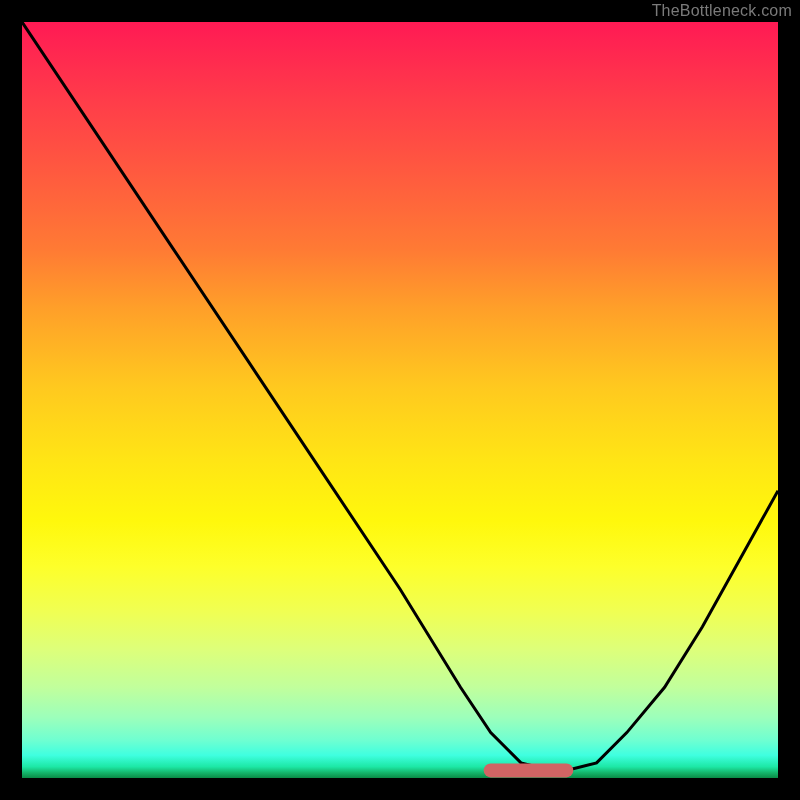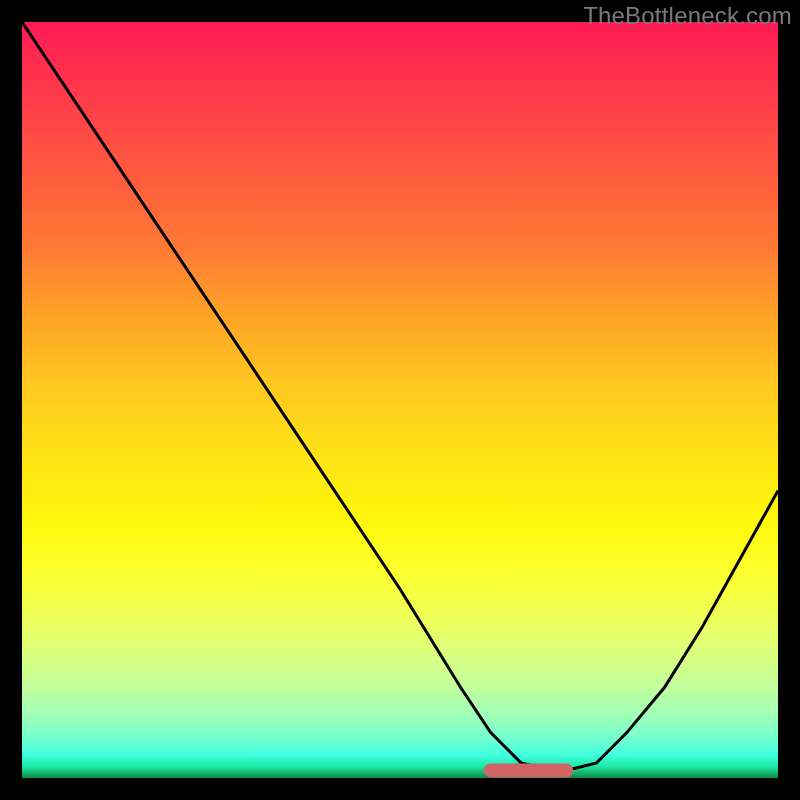--- a/index.html
+++ b/index.html
@@ -50,21 +50,21 @@
     left: 0;
     top: 0;
     width: 756px;
     height: 756px;
   }
   .watermark {
     position: absolute;
     top: 2px;
     right: 8px;
     font-family: Arial, Helvetica, sans-serif;
-    font-size: 24px;
+    font-size: 16px;
     font-weight: 500;
     color: #7a7a7a;
     letter-spacing: 0.2px;
   }
 </style>
 </head>
 <body>
 
 <div class="frame">
   <div class="gradient"></div>

